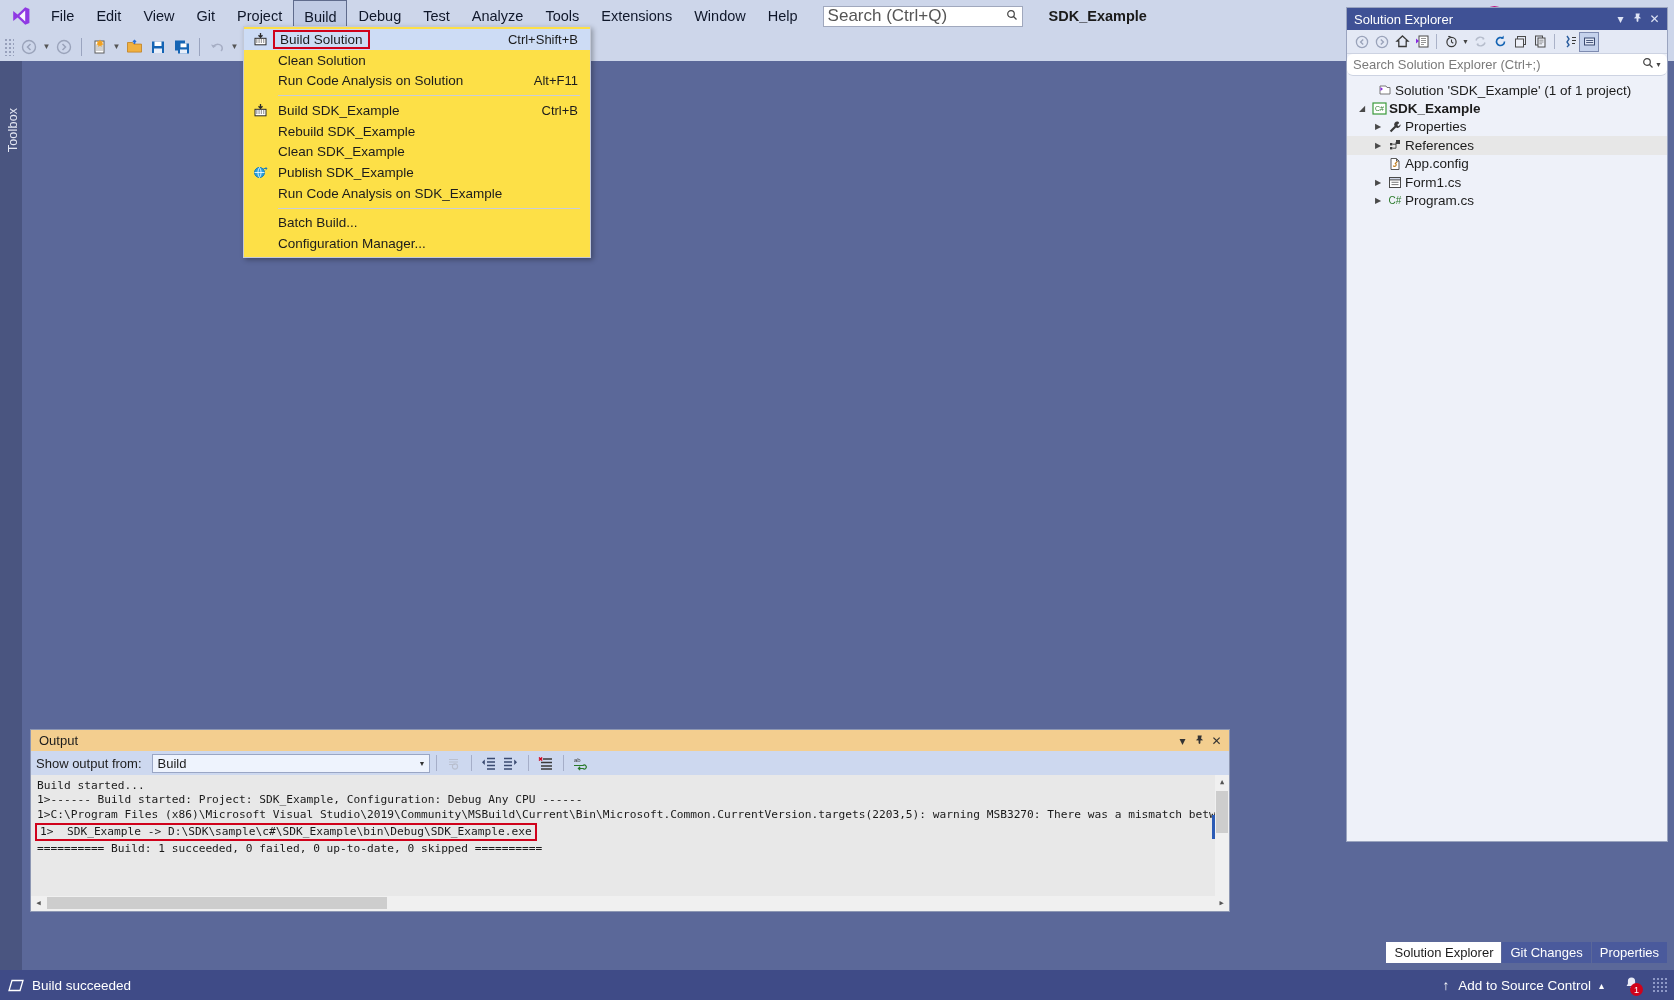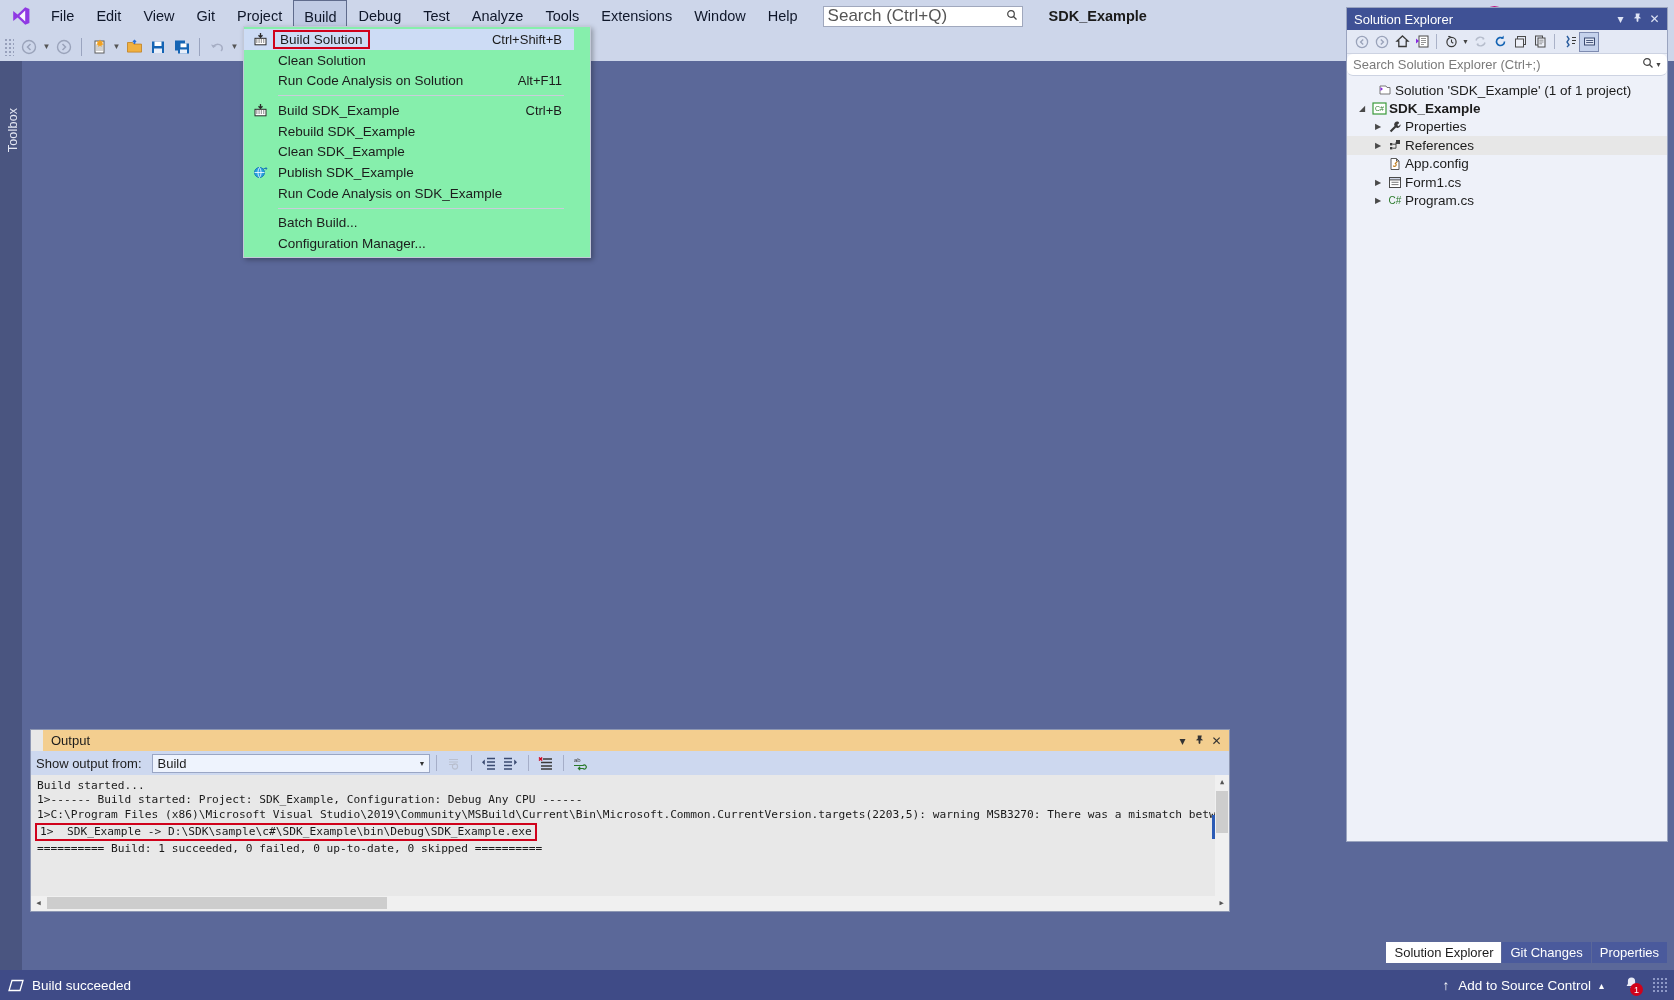--- a/index.html
+++ b/index.html
@@ -73,23 +73,23 @@
   }
   .toolbox-label {
     position: absolute; left: -22px; top: 62px; width: 70px;
     transform: rotate(-90deg); transform-origin: center;
     color: #e4e7f2; font-size: 12.5px; text-align: center; letter-spacing: .2px;
   }
 
   
   .dropdown {
     position: absolute; left: 243px; top: 26px; width: 348px;
-    background: #86efac; border: 1px solid #c3c9d8;
+    background: #fde047; border: 1px solid #c3c9d8;
     box-shadow: 2px 2px 5px rgba(0,0,0,.30); z-index: 60;
-    padding: 2px 16px 3px 0;
+    padding: 2px 0 3px 0;
   }
   .dd-item {
     position: relative; height: 20.7px; display: flex; align-items: center;
     font-size: 13.5px; color: #1c1c1c; padding-left: 34px; cursor: default;
   }
   .dd-item .dd-icon {
     position: absolute; left: 8px; top: 50%; transform: translateY(-50%);
     width: 17px; height: 16px; display: flex; align-items: center; justify-content: center;
   }
   .dd-item .dd-key {
@@ -144,21 +144,21 @@
   }
   .sol-tab.active { background: #ffffff; color: #1b1b1b; }
 
   
   .output-panel {
     position: absolute; left: 30px; top: 729px; width: 1200px; height: 183px;
     background: #e8e8e8; border: 1px solid #8d97b3;
   }
   .out-header {
     height: 21px; background: #f3ce8f; display: flex; align-items: center;
-    padding: 0 4px 0 8px; font-size: 13px; color: #1c1c1c; margin-left: 12px;
+    padding: 0 4px 0 8px; font-size: 13px; color: #1c1c1c;
   }
   .out-header .t { flex: 1; }
   .out-header .h-btn { width: 17px; text-align:center; font-size: 12px; color: #333; }
   .out-toolbar {
     height: 24px; background: #cdd8ef; display: flex; align-items: center;
     padding: 0 5px; font-size: 13px; color: #1c1c1c;
   }
   .out-toolbar .lbl { margin-right: 10px; }
   .out-combo {
     width: 278px; height: 19px; background: #eef3fd; border: 1px solid #9aa6c4;

